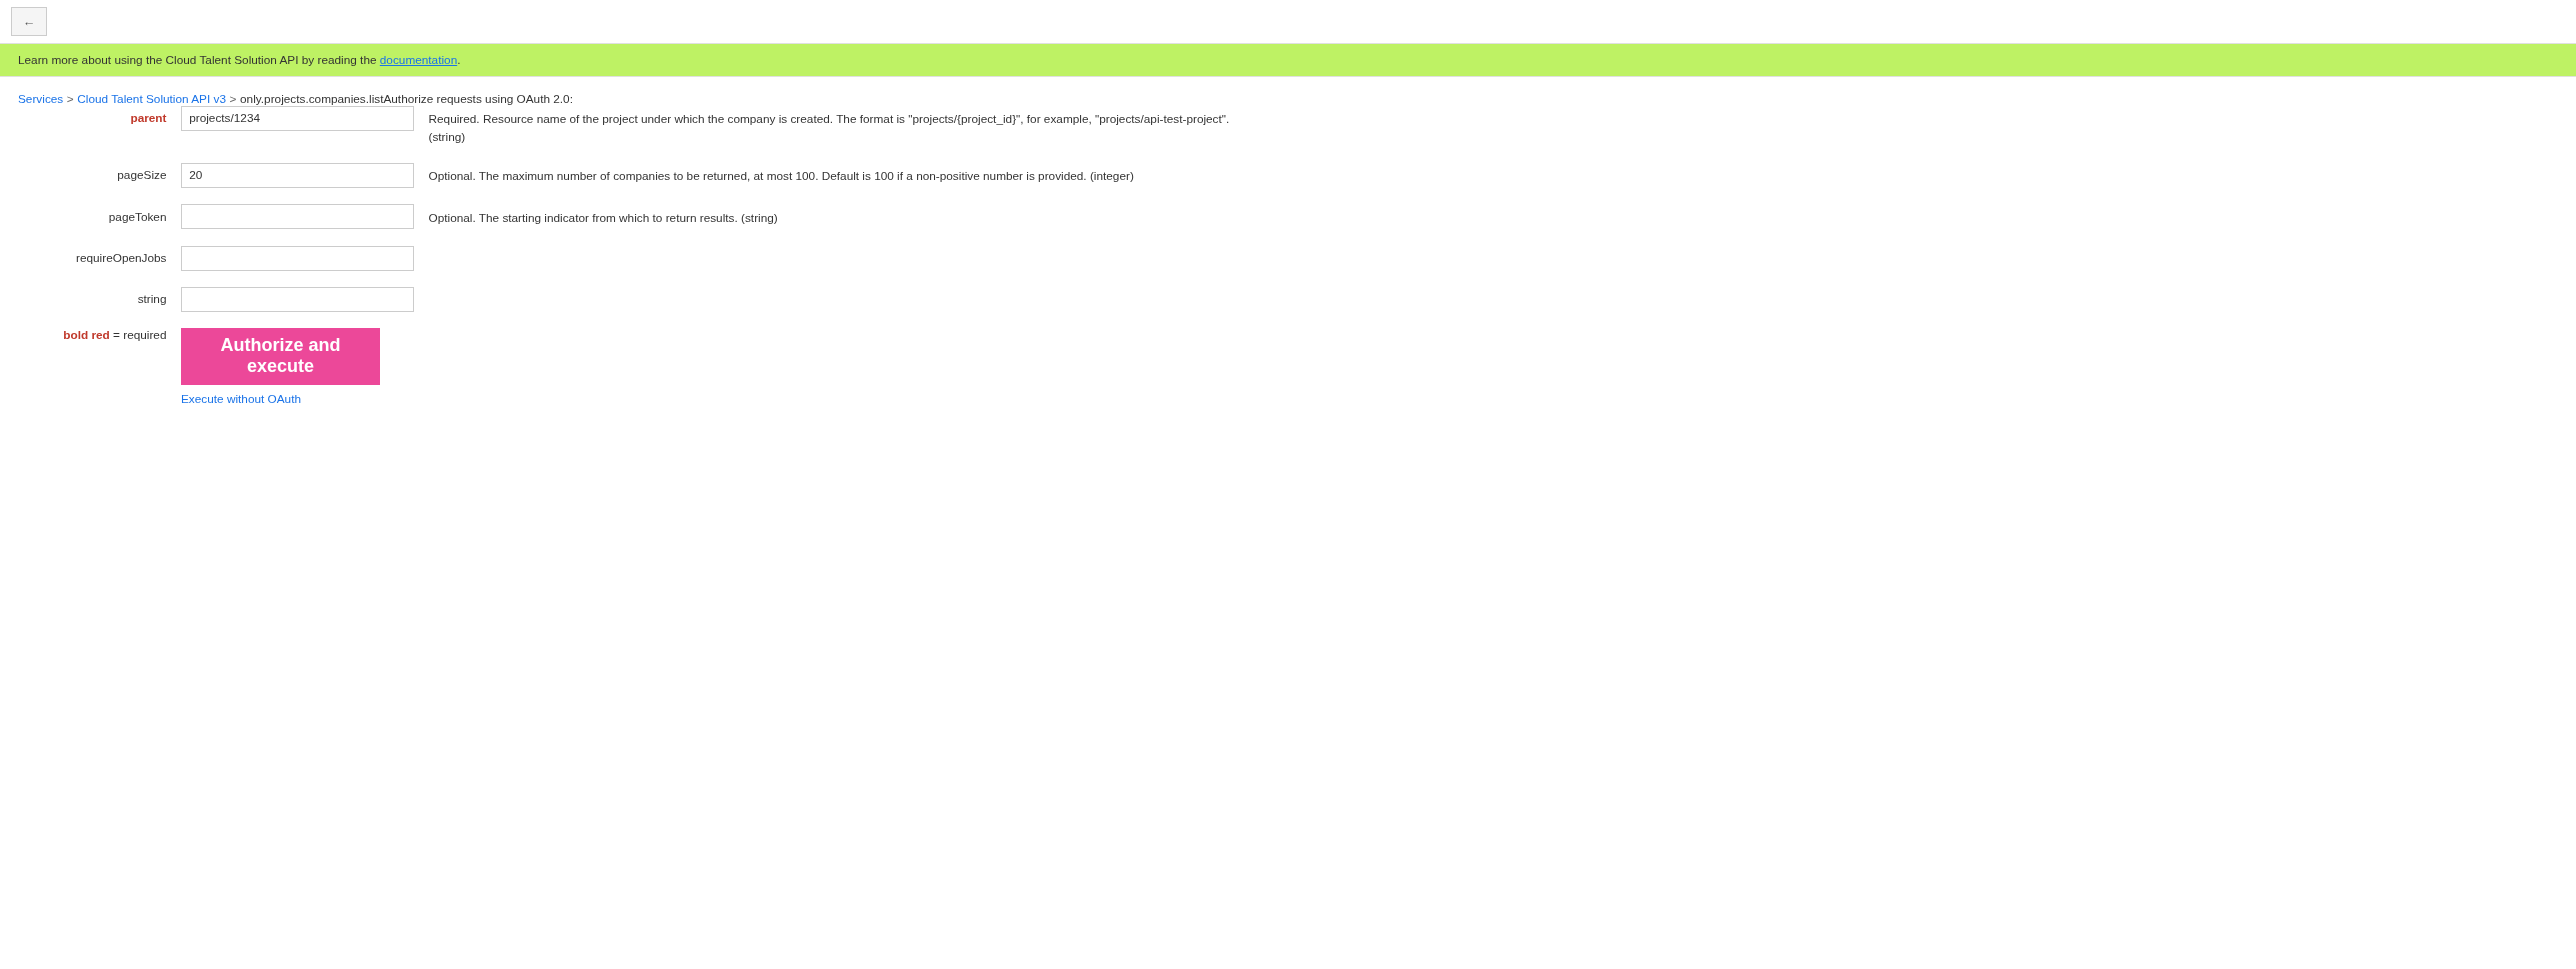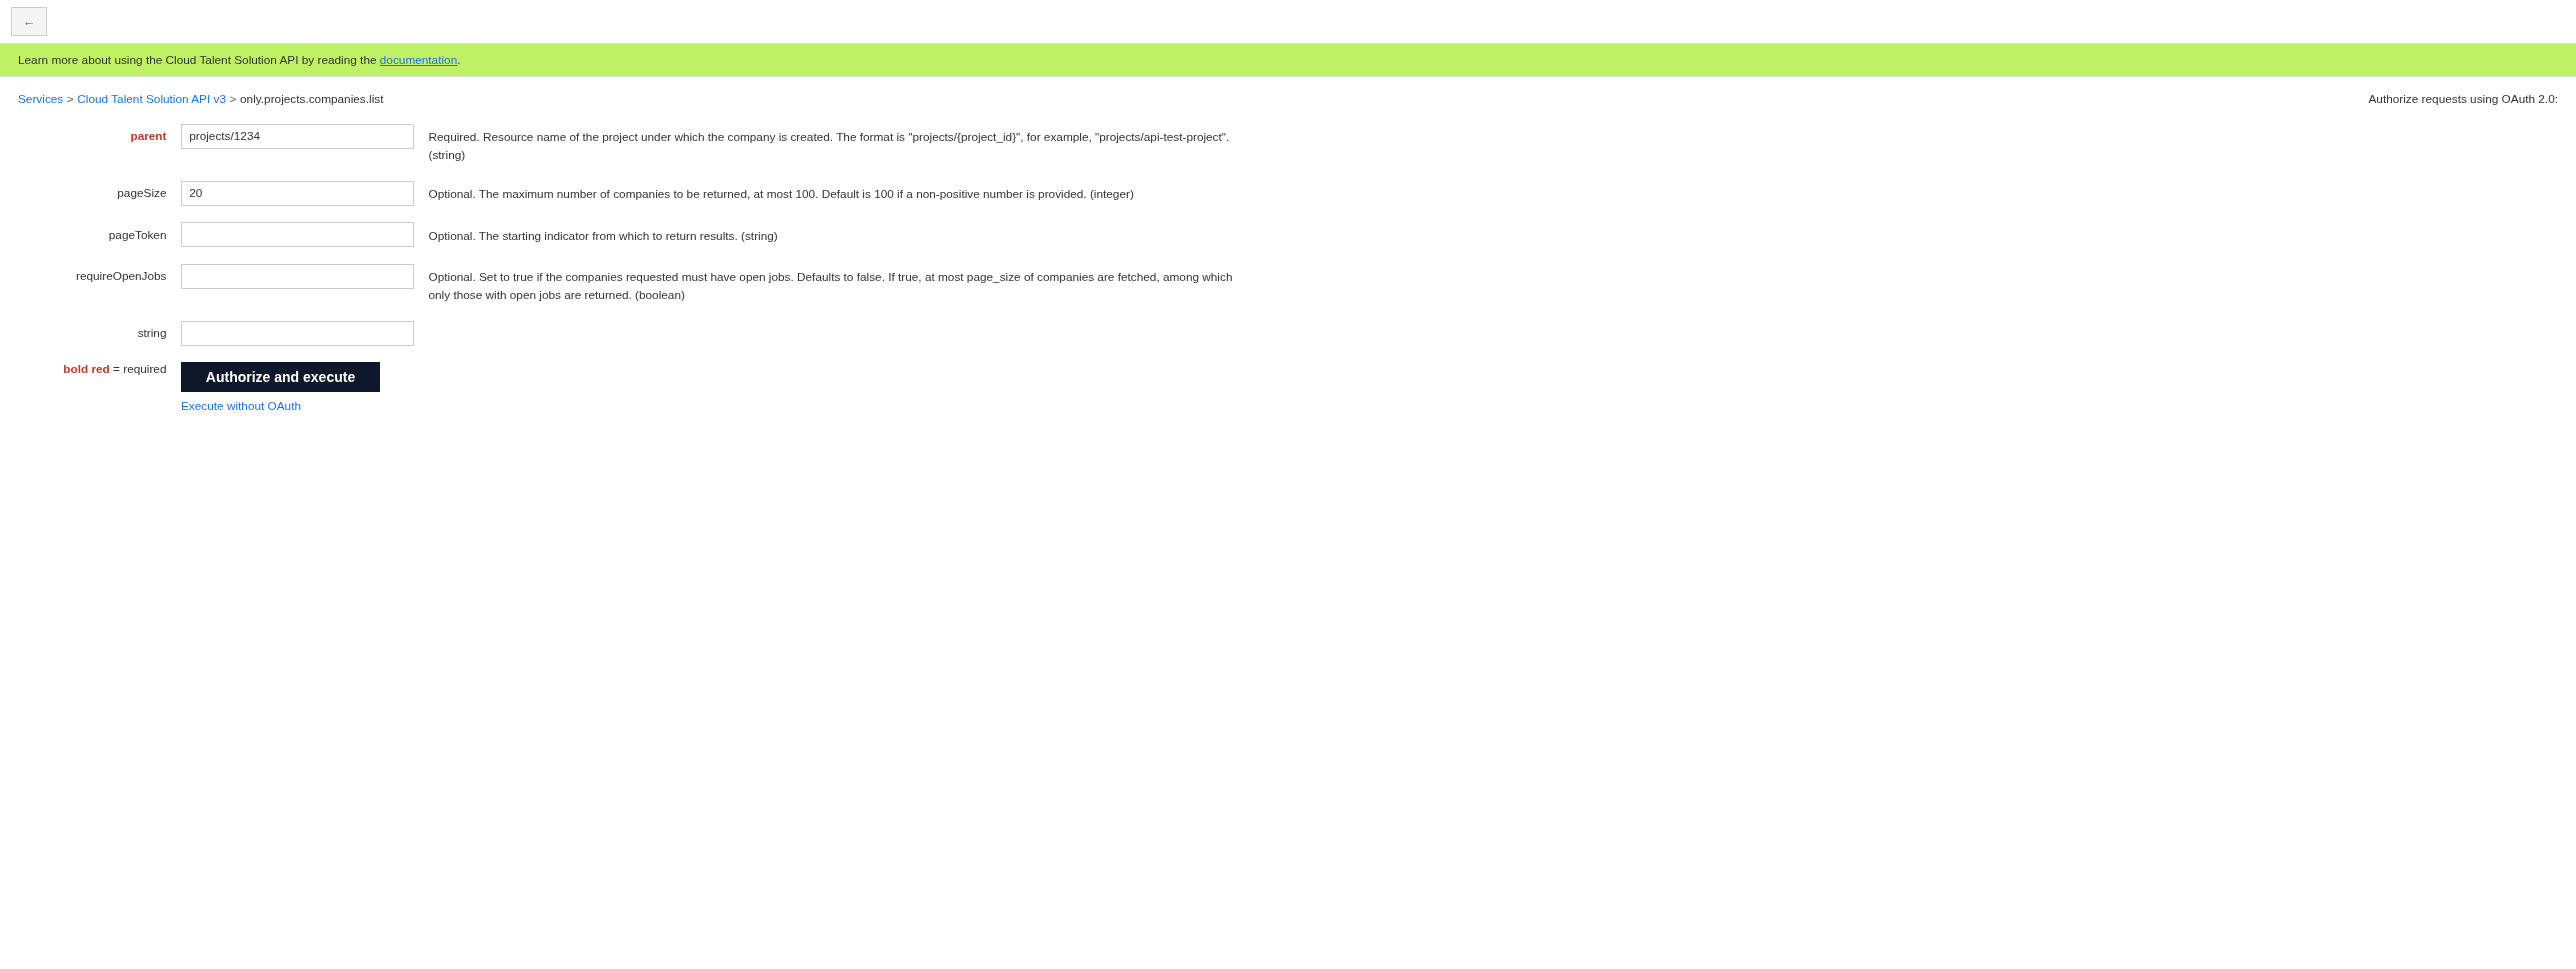--- a/index.html
+++ b/index.html
@@ -43,22 +43,21 @@
 
     
     .main-content {
       padding: 14.5px 18px;
     }
 
     
     .breadcrumb {
       display: flex;
       align-items: center;
-      justify-content: space-between;
-      margin-bottom: 18px;
+      margin-bottom: 0;
       font-size: 11.8px;
     }
     .breadcrumb-left {
       display: flex;
       align-items: center;
       gap: 3.6px;
     }
     .breadcrumb a {
       color: #1a73e8;
       text-decoration: none;
@@ -137,25 +136,25 @@
       padding-right: 14.5px;
       font-size: 11.8px;
     }
     .legend-label .bold-red {
       color: #c0392b;
       font-weight: bold;
     }
 
     
     .authorize-btn {
-      background: #0f172a;
+      background: #ec4899;
       color: #fff;
       border: none;
       padding: 7.2px 18px;
-      font-size: 14px;
+      font-size: 18px;
       font-weight: bold;
       cursor: pointer;
       width: 199px;
       text-align: center;
     }
     .execute-link {
       display: inline-block;
       margin-top: 7.2px;
       color: #1a73e8;
       font-size: 11.8px;
@@ -215,21 +214,20 @@
         <div class="field-input">
           <input type="text" style="">
         </div>
         <div class="field-description">Optional. The starting indicator from which to return results. (string)</div>
       </div>
       <div class="form-row">
         <div class="field-label">requireOpenJobs</div>
         <div class="field-input">
           <input type="text" style="">
         </div>
-        <div class="field-description">Optional. Set to true if the companies requested must have open jobs. Defaults to false. If true, at most page_size of companies are fetched, among which only those with open jobs are returned. (boolean)</div>
       </div>
       <div class="form-row">
         <div class="field-label">string</div>
         <div class="field-input">
           <input type="text" style="">
         </div>
       </div>
     </div>
 
   <div class="legend-row">

